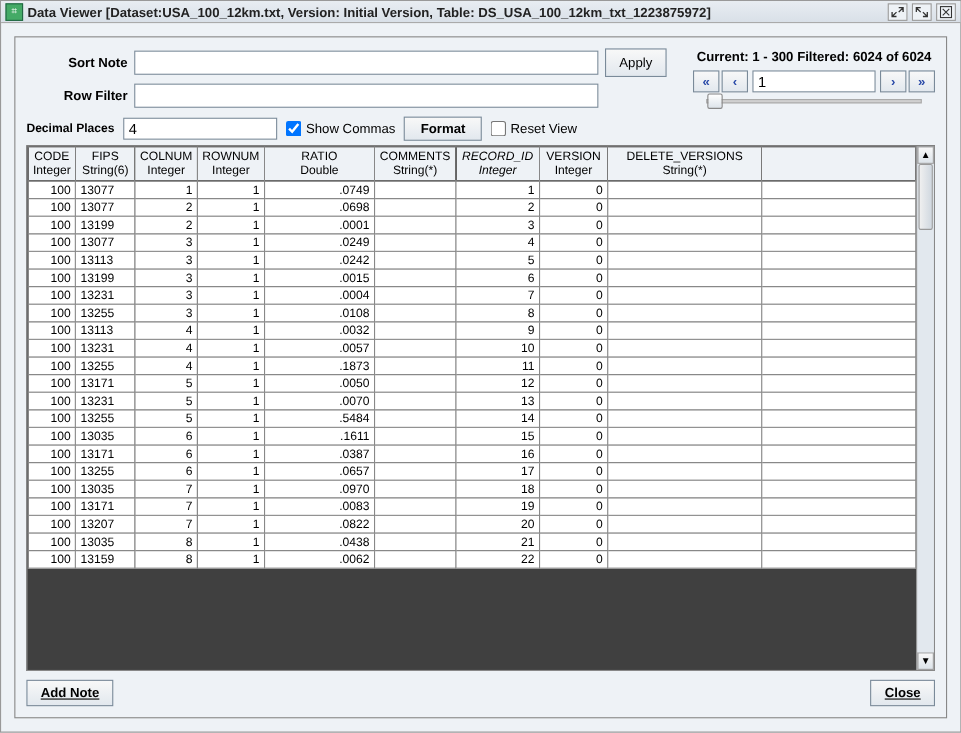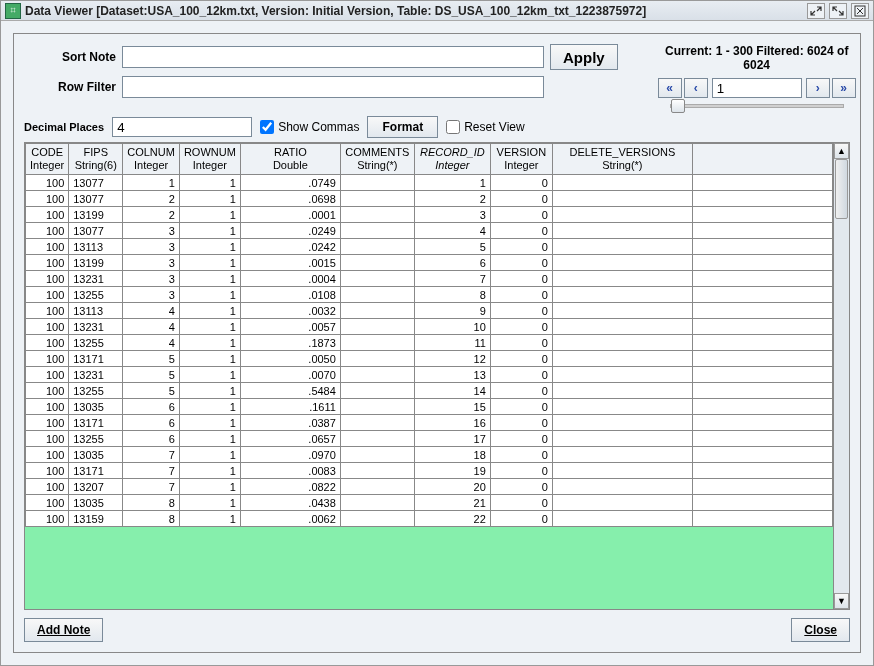--- a/index.html
+++ b/index.html
@@ -11,36 +11,36 @@
 .titlebar-btns { display: flex; gap: 4px; }
 .titlebar-btn { width: 18px; height: 16px; border: 1px solid #999; background: #eef2f6; display: flex; align-items: center; justify-content: center; cursor: pointer; }
 .titlebar-btn svg { width: 12px; height: 12px; }
 .content { flex: 1; padding: 12px; display: flex; flex-direction: column; overflow: hidden; }
 .panel { flex: 1; border: 1px solid #888; background: #eef2f6; padding: 10px; display: flex; flex-direction: column; overflow: hidden; }
 .top-row { display: flex; align-items: flex-start; margin-bottom: 8px; }
 .filter-block { display: flex; flex-direction: column; gap: 6px; }
 .filter-line { display: flex; align-items: center; }
 .filter-label { width: 98px; text-align: right; padding-right: 6px; font-weight: bold; font-size: 12px; }
 .filter-input { width: 422px; height: 22px; border: 1px solid #7a8a99; background: #fff; padding: 2px 4px; }
-.apply-btn { margin-left: 6px; height: 26px; padding: 0 12px; border: 1px solid #7a8a99; background: linear-gradient(to bottom, #f8f8f8, #e2e8ee); font-weight: bold; cursor: pointer; font-size: 15px;}
-.right-pager { margin-left: 40px; flex: 1; }
+.apply-btn { margin-left: 6px; height: 26px; padding: 0 12px; border: 1px solid #7a8a99; background: linear-gradient(to bottom, #f8f8f8, #e2e8ee); font-weight: normal; cursor: pointer; font-size: 12px;}
+.right-pager { margin-left: 24px; flex: 1; }
 .pager-status { font-weight: bold; font-size: 12px; margin-bottom: 6px; text-align:center;}
 .pager-ctrls { display: flex; align-items: center; gap: 2px; margin-bottom: 6px; justify-content:center;}
 .pager-btn { width: 24px; height: 20px; border: 1px solid #7a8a99; background: linear-gradient(to bottom,#f8f8f8,#e2e8ee); display: flex; align-items: center; justify-content: center; cursor: pointer; color: #2a4aa8; font-weight:bold; font-size:12px;}
 .pager-input { flex:1; width: 90px; height: 20px; border: 1px solid #7a8a99; background: #fff; padding: 1px 4px; margin: 0 2px; }
 .slider-wrap { display: flex; align-items: center; margin-top:6px;}
 .slider-track { flex: 1; height: 4px; background: #d0d0d0; border: 1px solid #aaa; position: relative; margin:0 12px;}
 .slider-thumb { position: absolute; left: 0; top: -6px; width: 14px; height: 14px; border:1px solid #888; background: linear-gradient(to bottom,#fff,#dde4ea); border-radius:2px; cursor:pointer;}
 .opts-row { display: flex; align-items: center; gap: 8px; margin-bottom: 4px; }
 .opts-label { font-weight: bold; font-size: 11px; }
 .dec-input { width: 140px; height: 20px; border:1px solid #7a8a99; background:#fff; padding:1px 4px;}
 .chk { display:flex; align-items:center; gap:4px; font-size:12px;}
 .chk input { width:14px; height:14px; cursor:pointer;}
 .fmt-btn { height: 22px; padding:0 14px; border:1px solid #7a8a99; background:linear-gradient(to bottom,#f8f8f8,#e2e8ee); font-weight:bold; cursor:pointer; font-size:12px;}
-.table-wrap { flex:1; border:1px solid #888; background:#86efac; overflow:hidden; position:relative; display:flex;}
+.table-wrap { flex:1; border:1px solid #888; background:#404040; overflow:hidden; position:relative; display:flex;}
 .table-scroll { flex:1; overflow-y:hidden; overflow-x:hidden;}
 table { border-collapse: collapse; width:100%; }
 th { background: #eef2f6; border:1px solid #888; font-weight:normal; font-size:11px; padding:2px 4px; text-align:center; line-height:1.2; position:sticky; top:0;}
 th .hname { display:block; }
 th .htype { display:block; }
 td { border:1px solid #888; font-size:11px; padding:1px 4px; height:16px; background:#fff;}
 .num { text-align: right; }
 .txt { text-align: left; }
 .vscroll { width:16px; background:#eef2f6; border-left:1px solid #888; position:relative; display:flex; flex-direction:column;}
 .vs-btn { height:16px; border:1px solid #999; background:linear-gradient(to bottom,#f8f8f8,#dde4ea); display:flex; align-items:center; justify-content:center; cursor:pointer; font-size:9px;}

